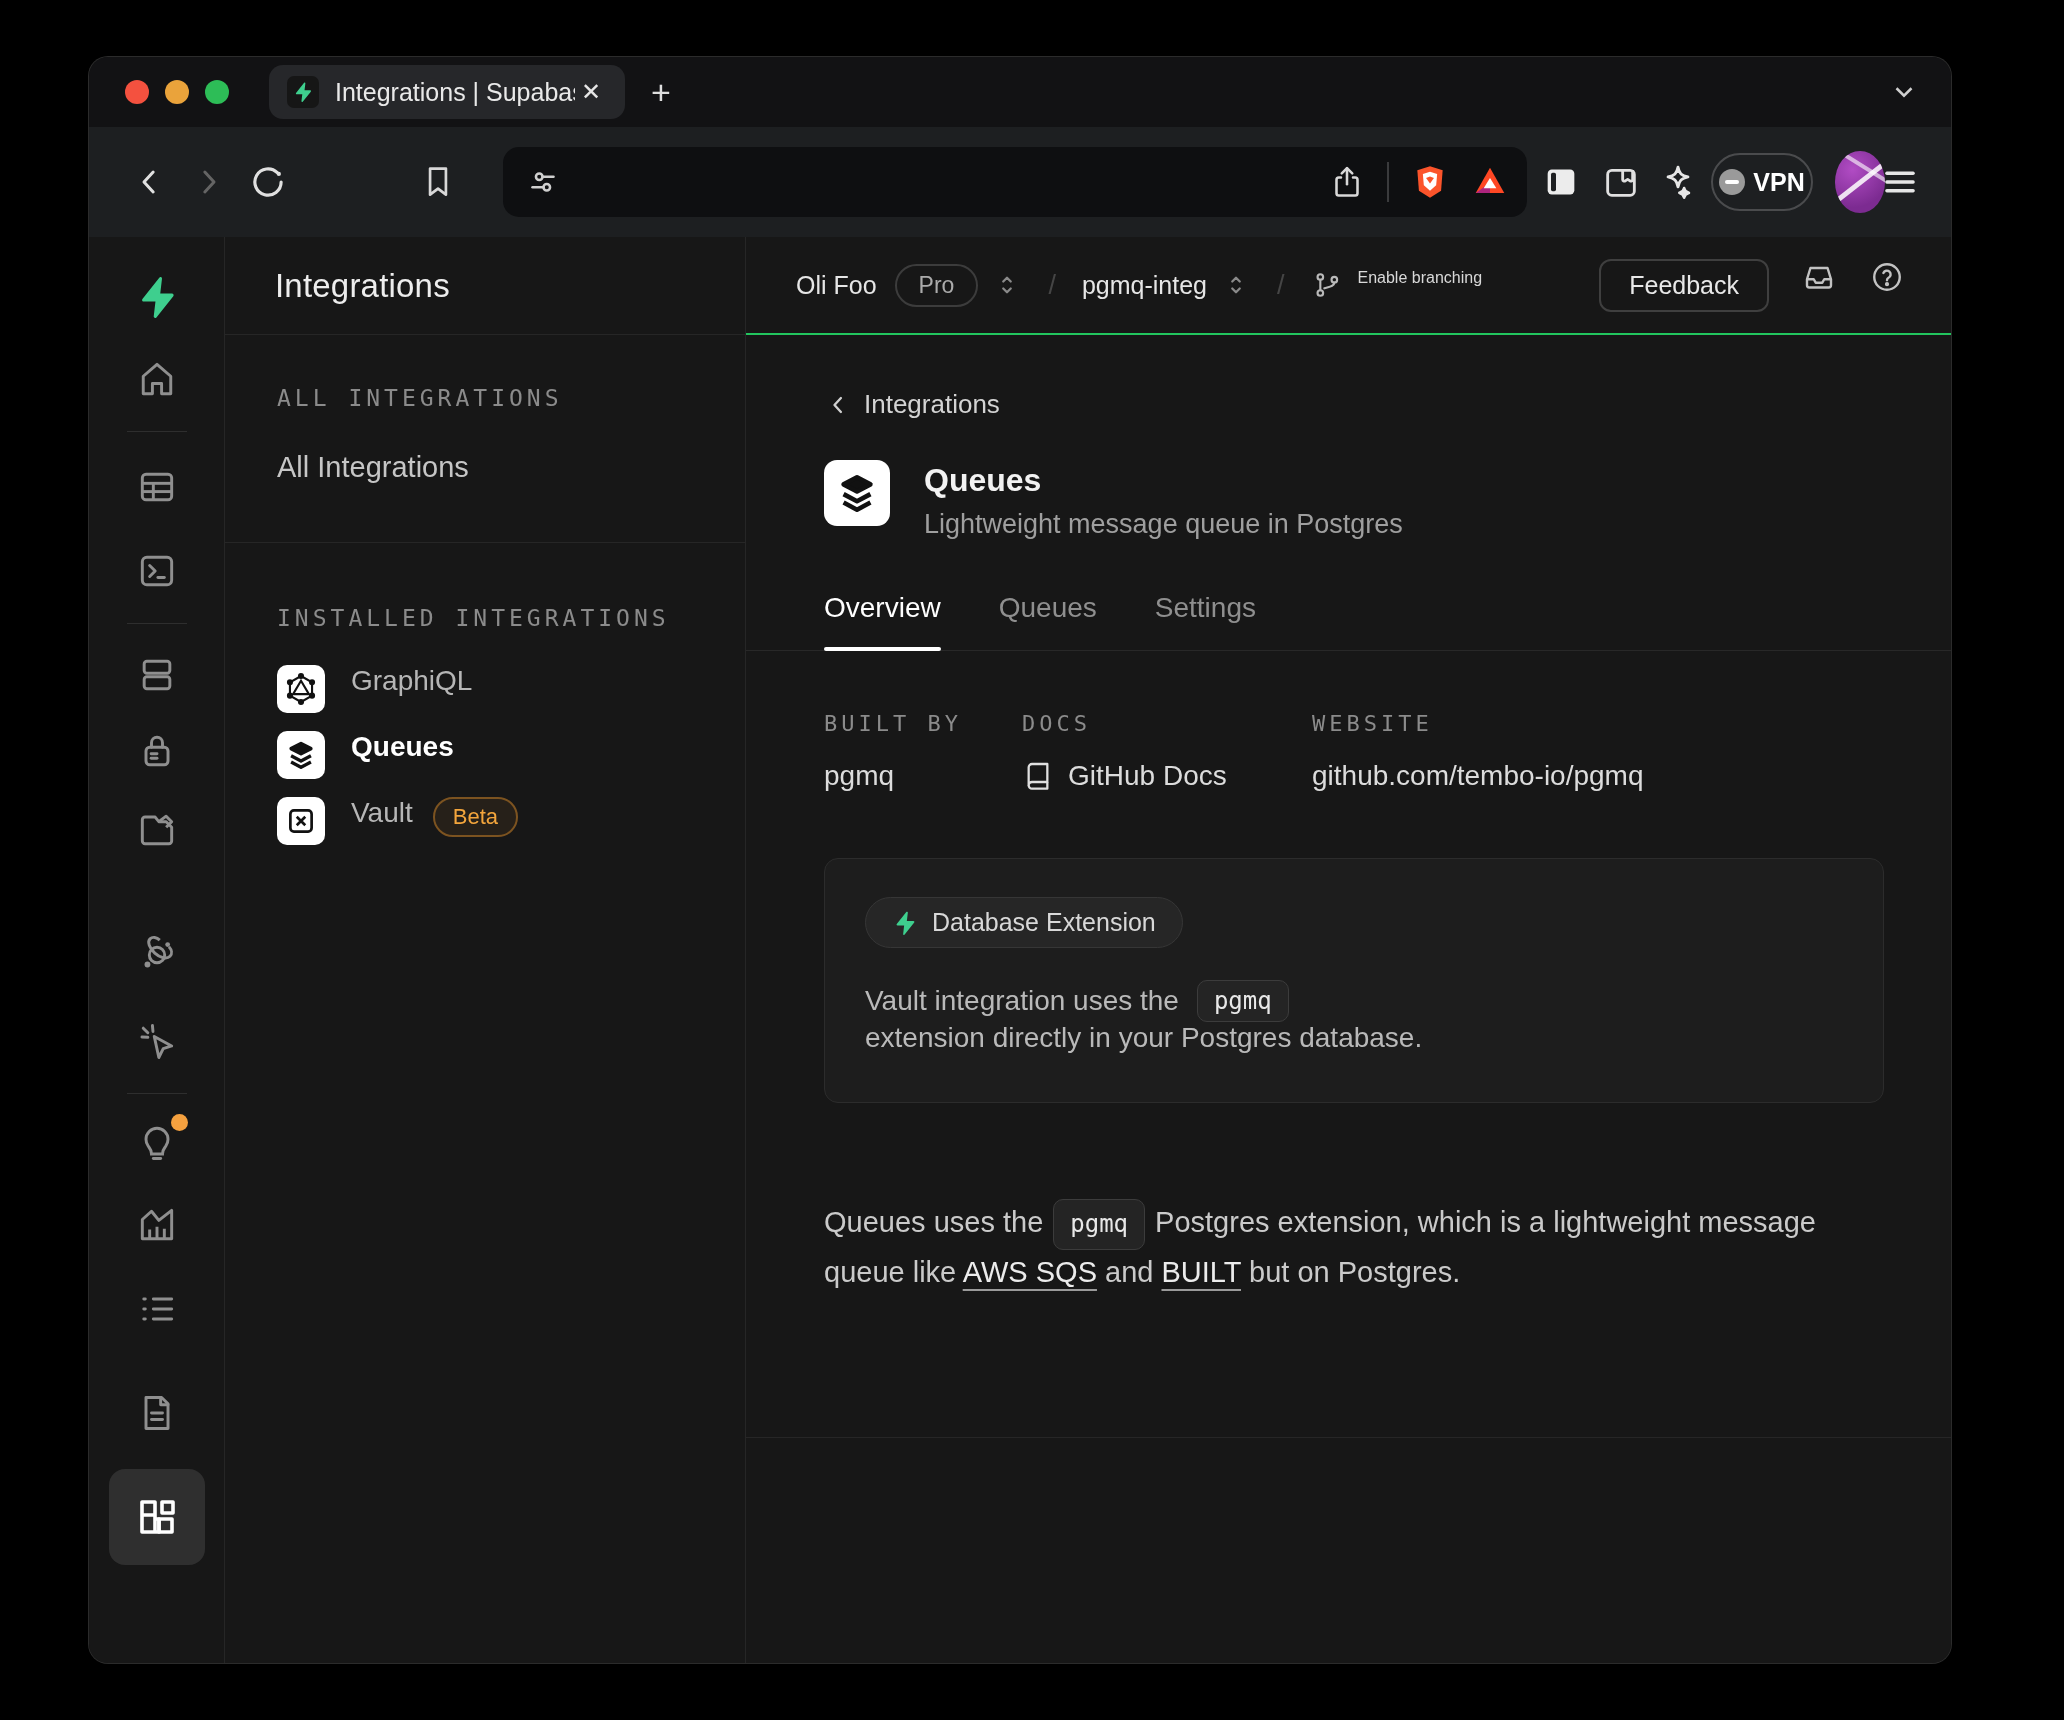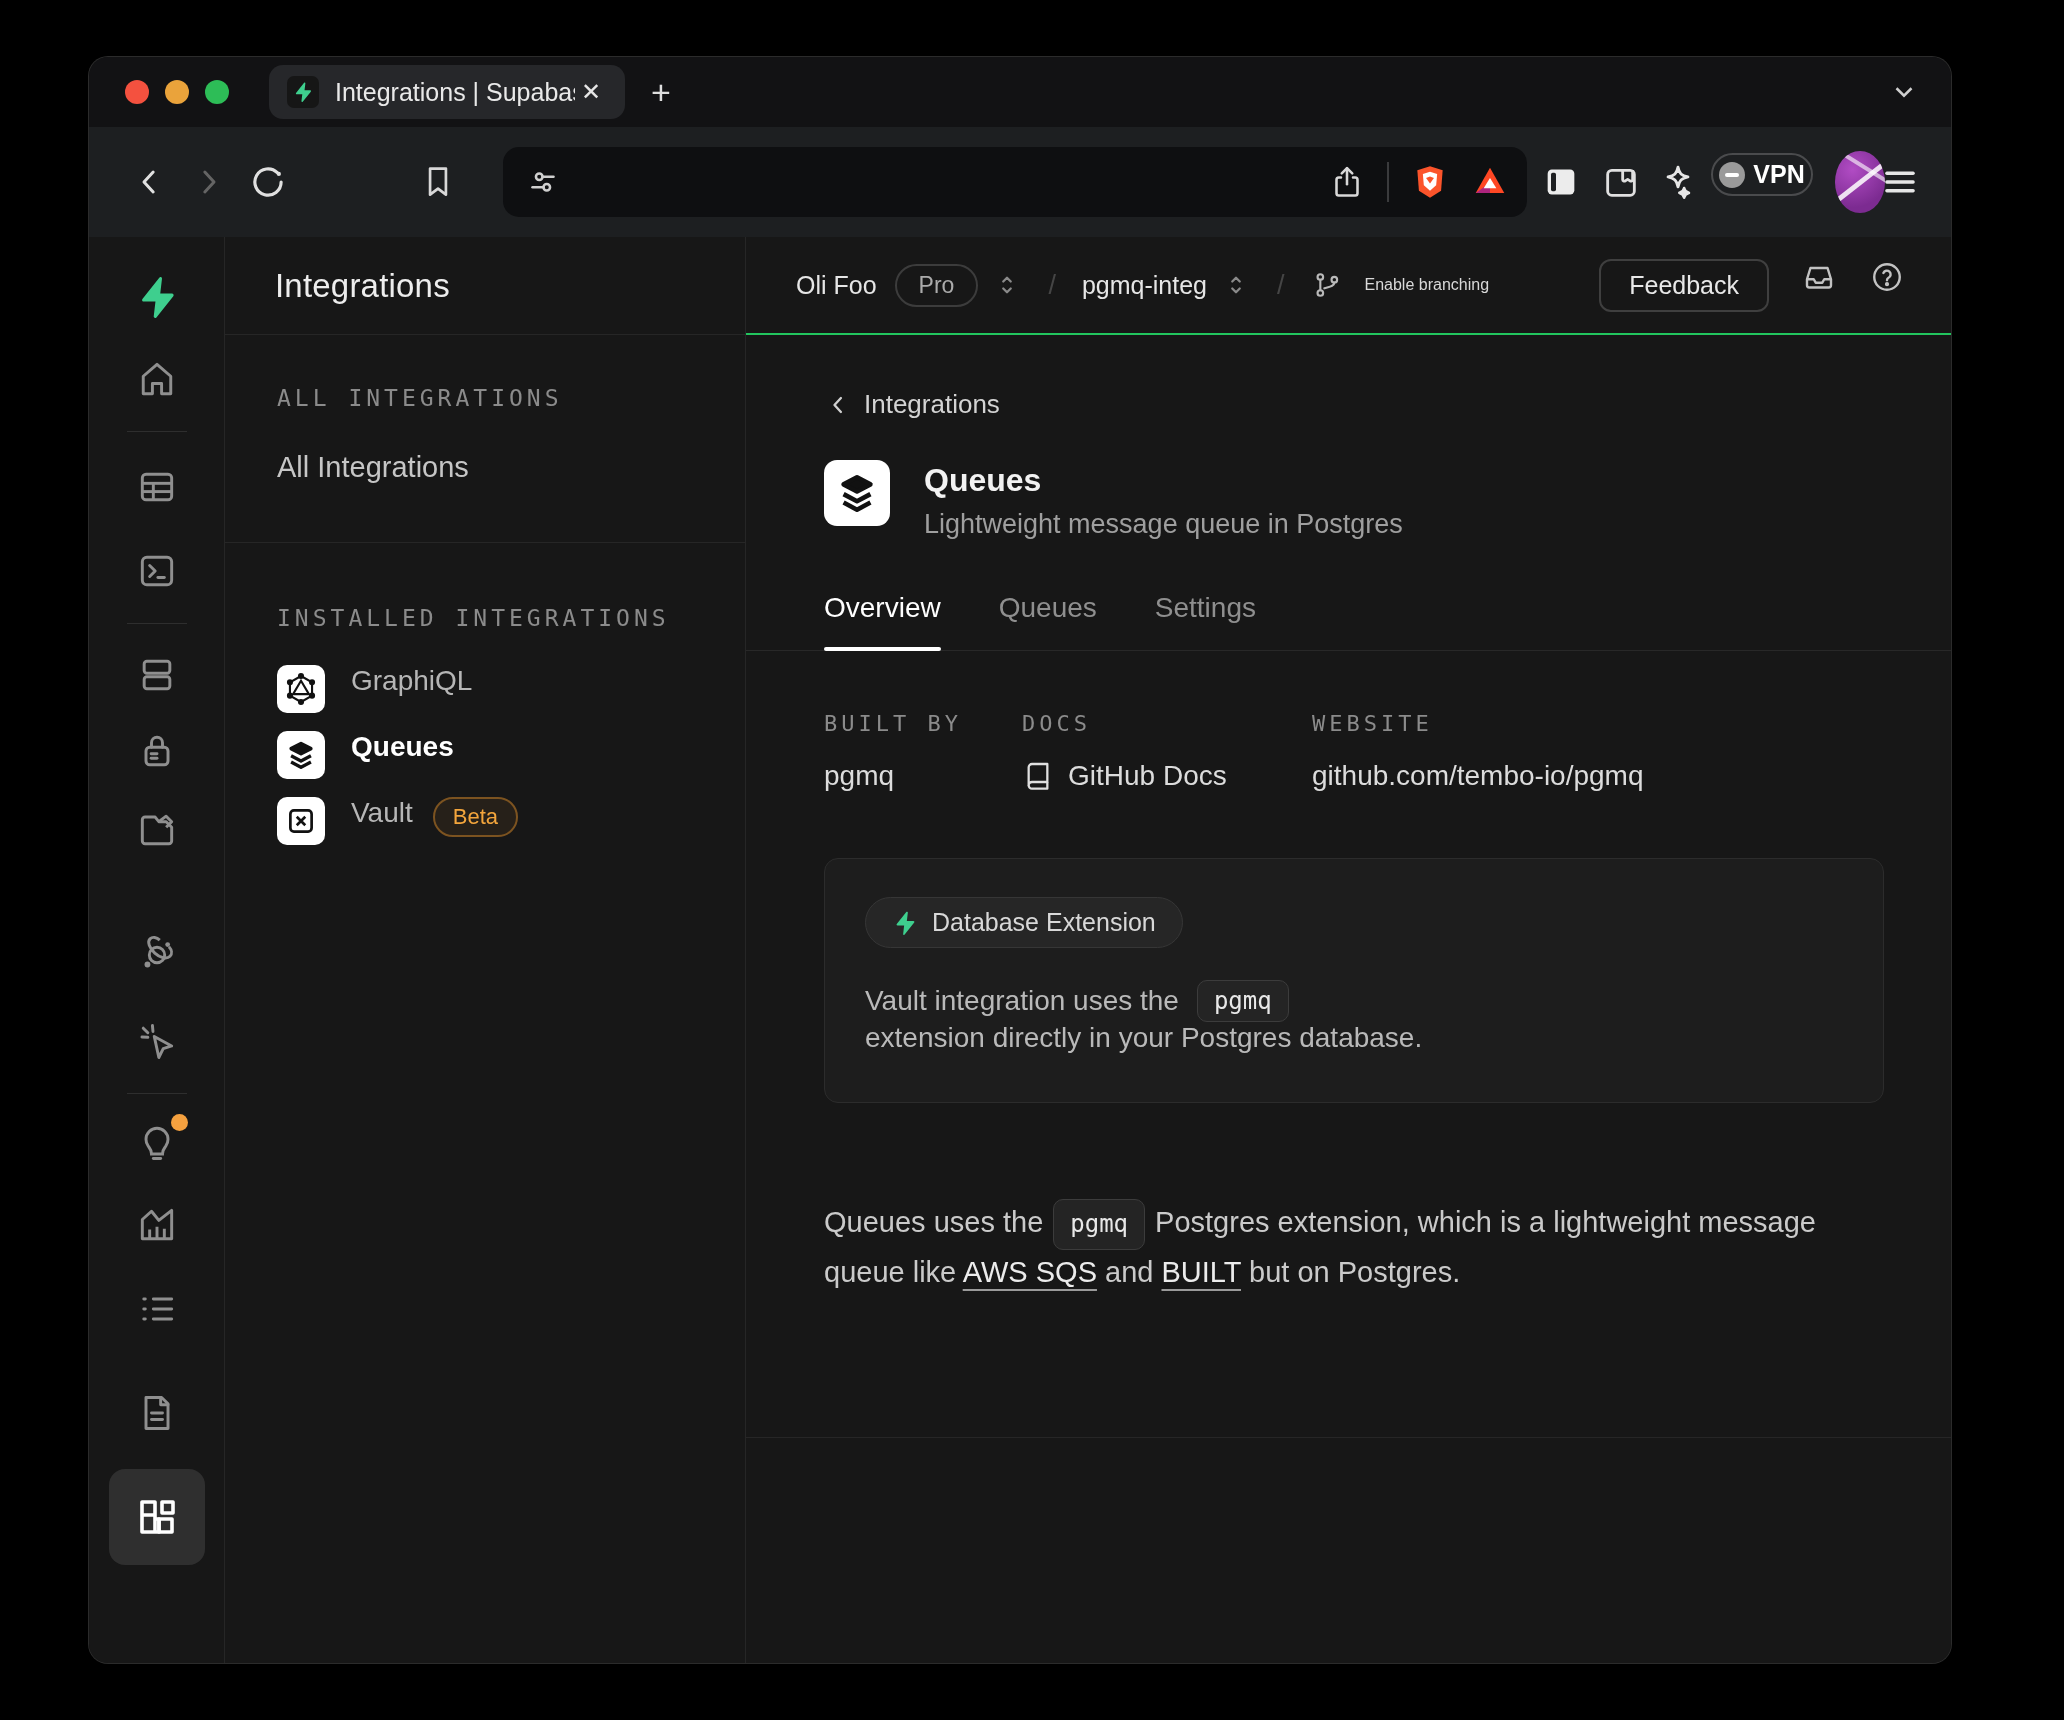--- a/index.html
+++ b/index.html
@@ -25,21 +25,21 @@
   .newtab { margin-left:26px; color:#dedede; font-size:34px; font-weight:300; line-height:1; }
   .strip-chevron { position:absolute; right:32px; top:50%; transform:translateY(-50%); color:#cfcfcf; }
 
   
   .toolbar { position:relative; height:110px; background:#1d1f21; }
   .tb { position:absolute; top:50%; transform:translateY(-50%); display:flex; align-items:center; justify-content:center; color:#d8d8d8; }
   .urlbar { position:absolute; left:414px; top:20px; width:1024px; height:70px; background:#0e0f11; border-radius:16px; }
   .urlbar .inner-l { position:absolute; left:22px; top:50%; transform:translateY(-50%); color:#cbcbcb; }
   .url-right { position:absolute; right:18px; top:50%; transform:translateY(-50%); display:flex; align-items:center; gap:22px; }
   .vdiv { width:2px; height:40px; background:#3a3b3d; }
-  .vpn-pill { position:absolute; left:1622px; top:26px; width:102px; height:43px; border:2px solid #4a4b4d; border-radius:29px;
+  .vpn-pill { position:absolute; left:1622px; top:26px; width:102px; height:58px; border:2px solid #4a4b4d; border-radius:29px;
     display:flex; align-items:center; justify-content:center; gap:8px; color:#fff; font-size:25px; font-weight:600; }
   .vpn-dot { width:26px; height:26px; border-radius:50%; background:#9a9a9a; position:relative; }
   .vpn-dot::after { content:""; position:absolute; left:6px; right:6px; top:11px; height:4px; background:#fff; border-radius:2px; }
   .avatar { position:absolute; left:1746px; top:24px; width:50px; height:62px; border-radius:50%;
     background:radial-gradient(circle at 35% 30%, #b14cc4, #7c2b91 70%); overflow:hidden; }
   .avatar::before { content:""; position:absolute; left:-6px; top:26px; width:70px; height:5px; background:rgba(255,255,255,.85); transform:rotate(-38deg); }
   .avatar::after { content:""; position:absolute; left:-6px; top:14px; width:70px; height:4px; background:rgba(255,255,255,.6); transform:rotate(32deg); }
 
   
   .app { position:relative; display:flex; height:1428px; background:#171717; }
@@ -69,21 +69,21 @@
   .beta-badge { margin-left:20px; font-size:22px; color:#f3a53c; border:2px solid #7c5320; background:rgba(245,161,60,.07);
     border-radius:999px; padding:5px 18px; }
 
   
   .main { flex:1; display:flex; flex-direction:column; min-width:0; }
   .main-header { height:98px; border-bottom:2px solid #22c55e; display:flex; align-items:center; padding:0 46px 0 50px; flex:none; }
   .crumb { font-size:25px; color:#e6e6e6; white-space:nowrap; }
   .plan-pill { margin-left:18px; border:2px solid #3c3c3c; border-radius:999px; padding:6px 22px; font-size:23px; color:#ababab; }
   .chev-ud { margin-left:14px; color:#8a8a8a; }
   .crumb-slash { margin:0 26px; color:#454545; font-size:27px; }
-  .branch-wrap { display:flex; align-items:center; gap:22px; color:#d9d9d9; }
+  .branch-wrap { display:flex; align-items:flex-start; gap:15px; color:#d9d9d9; }
   .hdr-right { margin-left:auto; display:flex; align-items:flex-start; gap:32px; }
   .feedback-btn { border:2px solid #3f3f3f; border-radius:12px; padding:10px 28px; font-size:25px; color:#e8e8e8; background:transparent; }
   .hdr-icon { color:#c2c2c2; display:flex; }
 
   .content { flex:1; overflow:hidden; }
   .pad { padding-left:78px; padding-right:70px; }
   .back-row { display:flex; align-items:center; gap:12px; margin-top:54px; color:#d4d4d4; font-size:26px; }
   .app-head { display:flex; gap:34px; margin-top:40px; align-items:flex-start; }
   .app-icon { width:66px; height:66px; background:#fff; border-radius:13px; display:flex; align-items:center; justify-content:center; color:#111; flex:none; }
   .app-title { font-size:32px; font-weight:600; color:#f2f2f2; margin-top:2px; }

